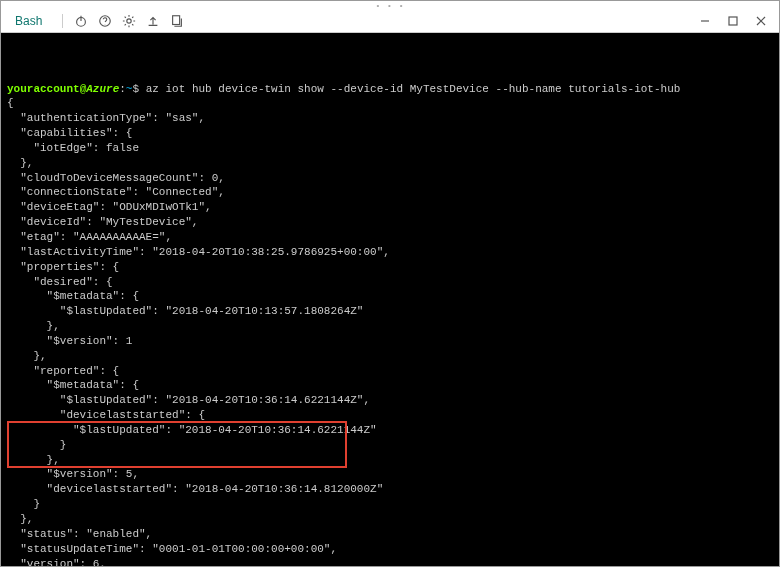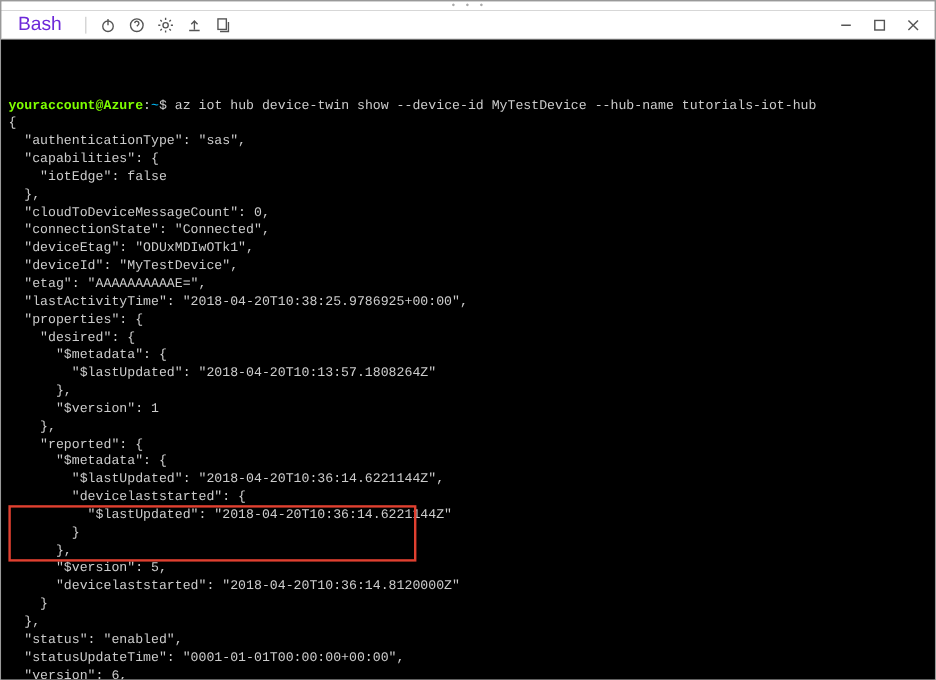--- a/index.html
+++ b/index.html
@@ -39,22 +39,22 @@
     align-items: center;
     padding: 0 6px;
     gap: 4px;
   }
   .shell-select {
     display: flex;
     align-items: center;
     gap: 4px;
     padding: 2px 8px;
     font-family: "Segoe UI", sans-serif;
-    font-size: 16px;
-    color: #6d28d9;
+    font-size: 12px;
+    color: #0f766e;
     cursor: pointer;
   }
   .divider {
     width: 1px;
     height: 14px;
     background: #ccc;
     margin: 0 4px;
   }
   .tb-icon {
     width: 20px;
@@ -80,21 +80,21 @@
     flex: 1;
     background: #000;
     color: #ccc;
     padding: 4px 6px;
     white-space: pre;
     overflow: hidden;
     line-height: 1.35;
     position: relative;
   }
   .prompt-user { color: #7fff00; font-weight: bold; text-align: center; }
-  .prompt-host { color: #7fff00; font-weight: bold; }
+  .prompt-host { color: #7fff00; font-weight: bold; font-style: italic; }
   .prompt-path { color: #00bfff; }
   .prompt-cmd { color: #ccc; margin-top: 15px; }
   .hl-box {
     border: 2px solid #e04030;
     position: absolute;
   }
   .chevron { font-size: 10px; color: #555; }
 </style>
 </head>
 <body>

